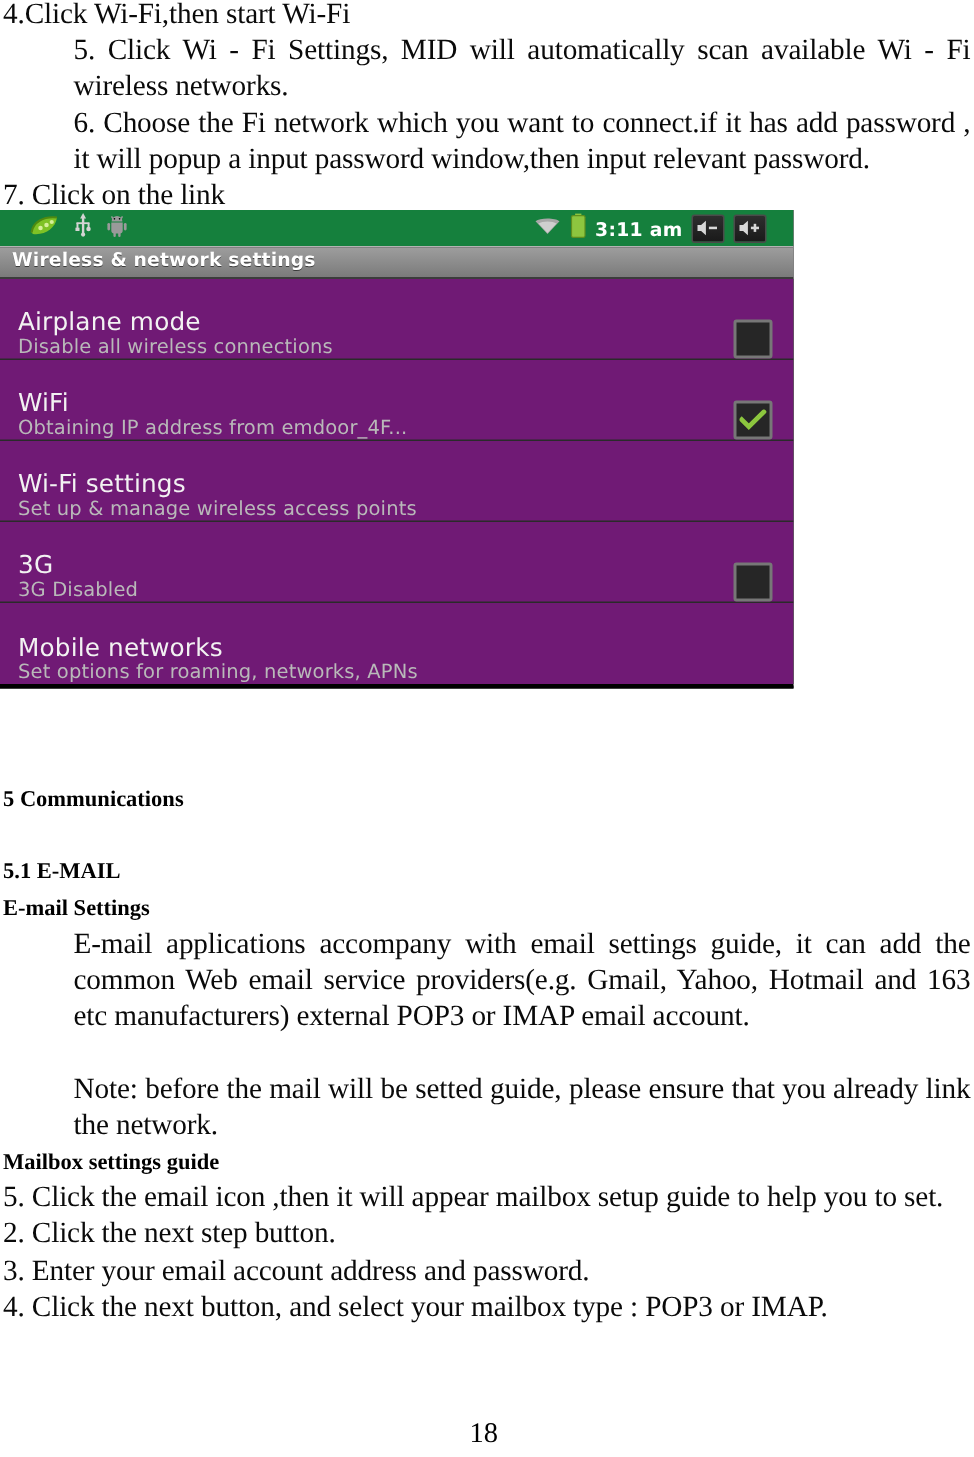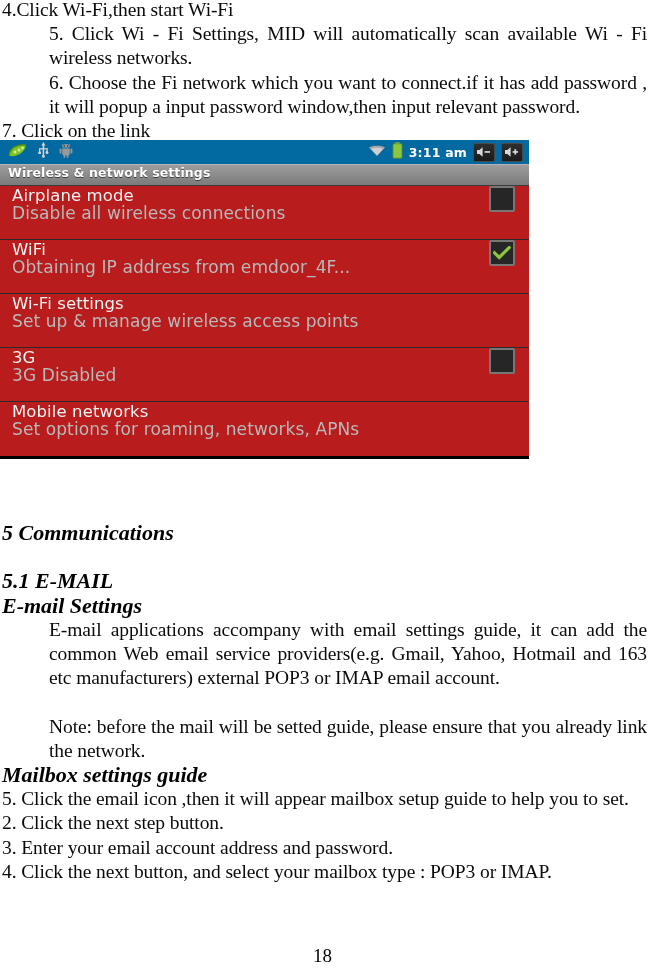--- a/index.html
+++ b/index.html
@@ -27,24 +27,23 @@
   .doc-text {
     font-size: 19.5px;
     line-height: 24.2px;
     color: #0a0a0a;
     margin: 0;
     letter-spacing: -0.1px;
   }
   .justify { text-align: justify; text-align-last: left; margin-left: 47px; }
   .heading {
     font-weight: bold;
-    font-size: 22px;
+    font-size: 15px;
     line-height: 24.2px;
     margin: 0;
-    font-style: italic;
   }
   .blank-line { height: 24.2px; }
 
   .top-block {
     position: absolute;
     left: 2px;
     top: -2px;
     width: 645px;
   }
 
@@ -58,24 +57,24 @@
     background: #000000;
     overflow: hidden;
     font-family: "DejaVu Sans", "Liberation Sans", sans-serif;
     border-bottom: 2px solid #000;
   }
 
   
   .statusbar {
     position: relative;
     height: 24px;
-    background: #0369a1;
+    background: #15803d;
     display: flex;
     align-items: center;
-    padding: 0 4px;
+    padding: 0 16px;
     box-sizing: border-box;
   }
   .sb-left { display: flex; align-items: center; gap: 10px; padding-left: 4px; }
   .sb-right { display: flex; align-items: center; gap: 6px; margin-left: auto; padding-right: 2px;}
   .sb-clock {
     color: #ffffff;
     font-size: 12.5px;
     font-weight: bold;
     letter-spacing: 0.2px;
     font-family: "DejaVu Sans", "Liberation Sans", sans-serif;
@@ -106,38 +105,38 @@
     text-shadow: 0 1px 0 rgba(0,0,0,.55);
     letter-spacing: 0.1px;
   }
 
   
   .list { background: #000; }
   .row {
     position: relative;
     height: 54px;
     display: flex;
-    align-items: flex-start;
+    align-items: flex-end;
     padding: 0 14px 0 12px;
     box-sizing: border-box;
     border-bottom: 1px solid #2a2a2a;
-    background: #b91c1c;
+    background: #701a75;
   }
   .row:last-child { border-bottom: none; }
   .row-texts { display: flex; flex-direction: column; justify-content: center; gap: 1px; }
   .row-title {
     color: #f2f2f2;
     font-size: 16.5px;
     line-height: 19px;
     font-weight: normal;
     letter-spacing: 0.1px;
   }
   .row-sub {
     color: #b9b9b9;
-    font-size: 17px;
+    font-size: 13px;
     line-height: 14px;
     letter-spacing: 0.1px;
   }
   .row-right { margin-left: auto; display: flex; align-items: center; }
 
   .checkbox {
     width: 26px; height: 26px;
     background: #262626;
     border: 2px solid #777777;
     border-radius: 2px;

